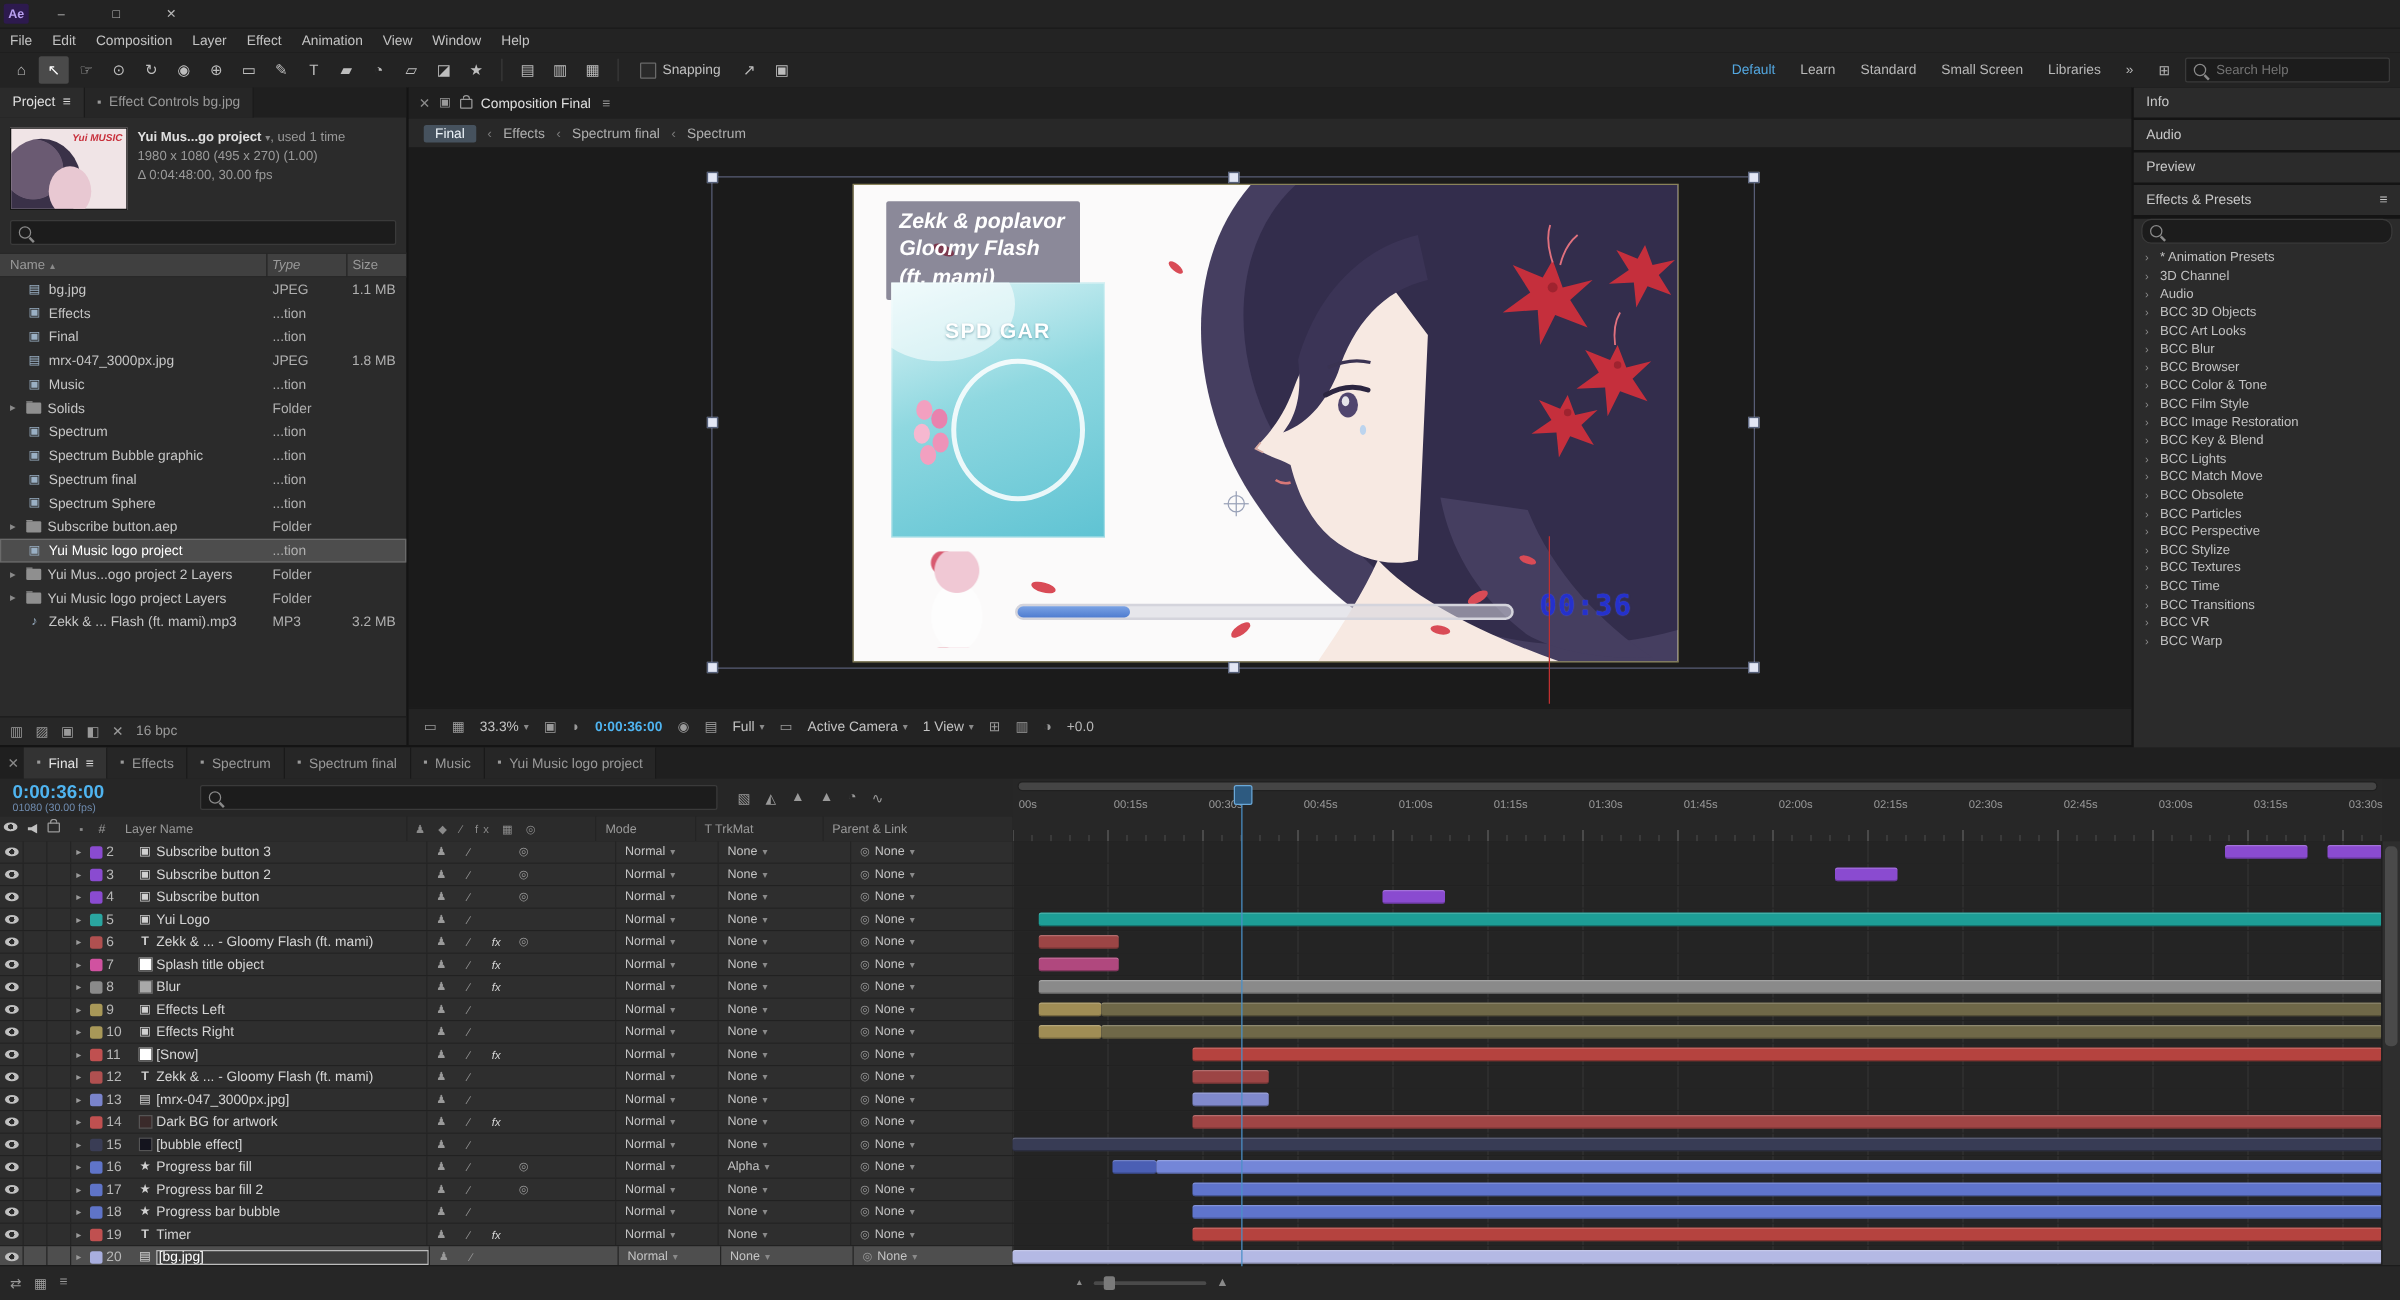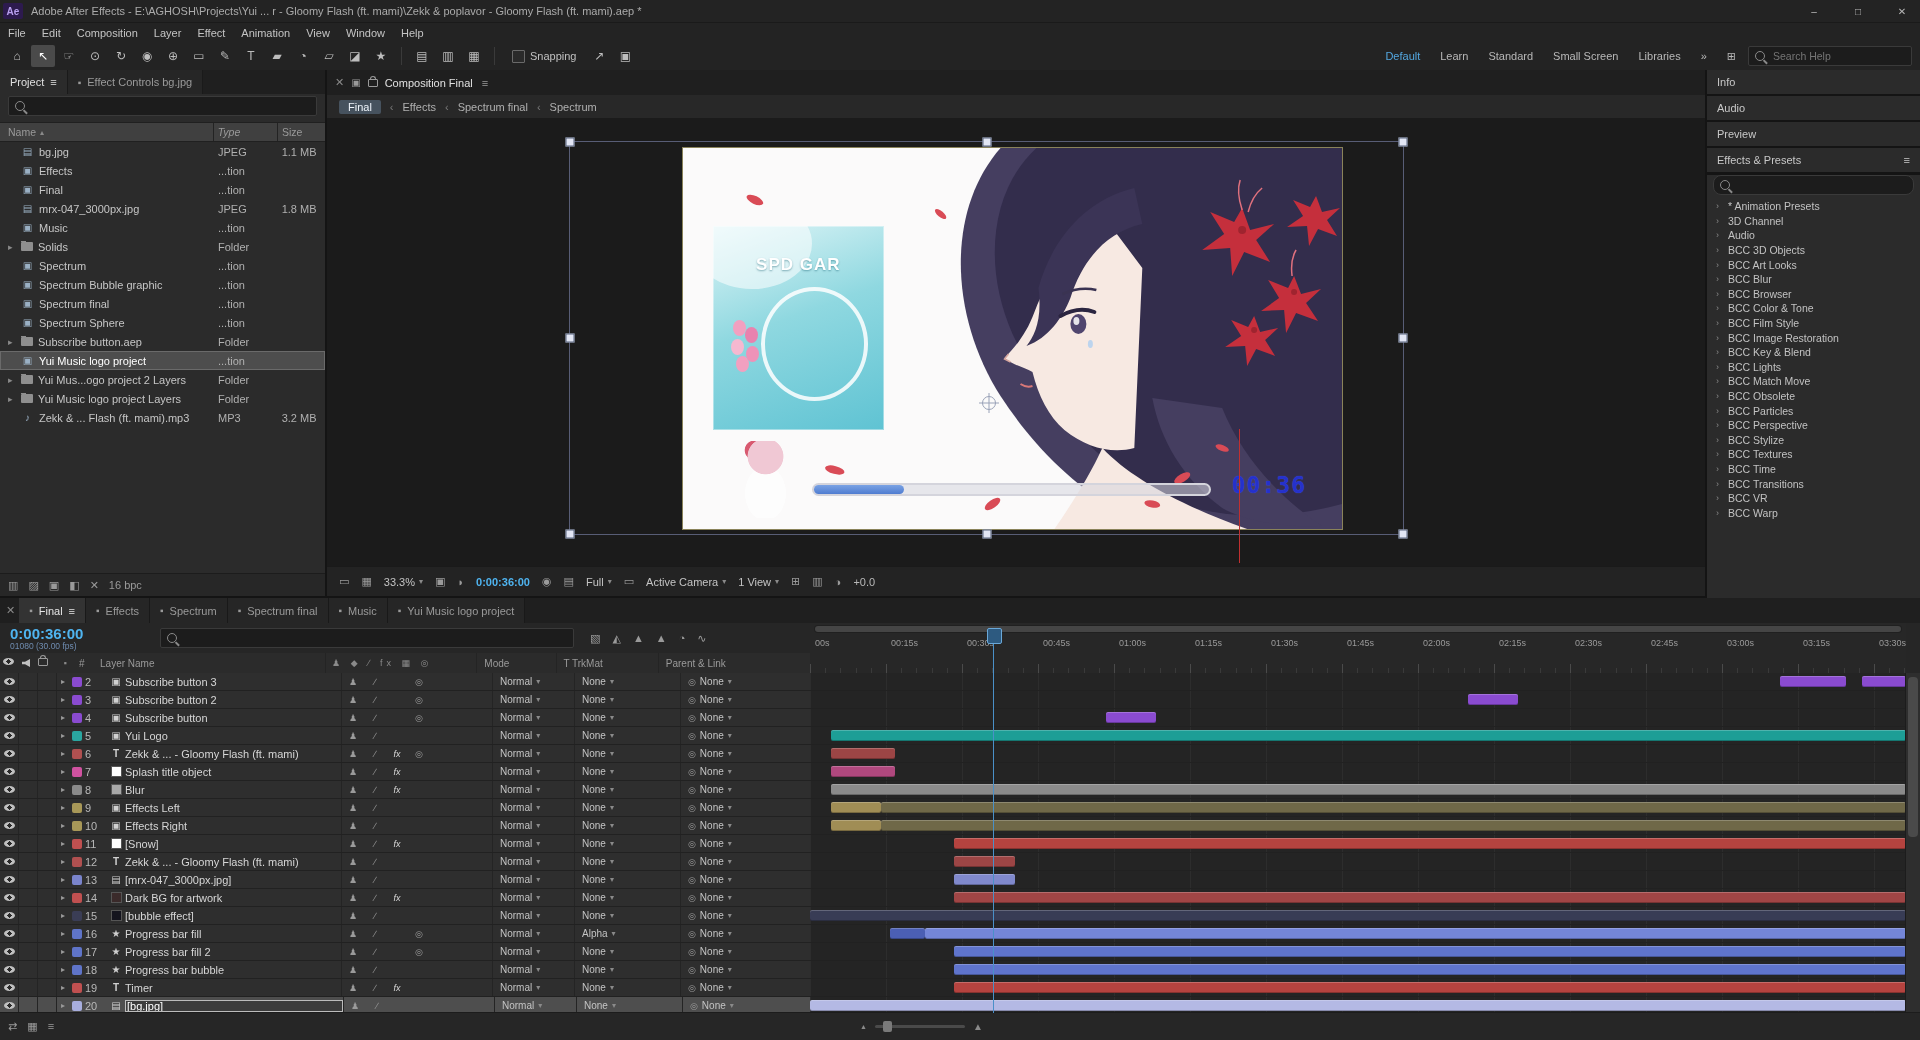--- a/index.html
+++ b/index.html
@@ -166,21 +166,20 @@
   .hd-sw{letter-spacing:4px;color:#8a8a8a;font-size:9px;}
   .hgl{color:#8a8a8a;font-size:9px;}
 </style>
 </head>
 <body>
 
 <div id="app">
 
   <div class="titlebar">
     <span class="ae-badge">Ae</span>
-    <span class="tb-title">Adobe After Effects - E:\AGHOSH\Projects\Yui ... r - Gloomy Flash (ft. mami)\Zekk &amp; poplavor - Gloomy Flash (ft. mami).aep *</span>
     <span class="win-btn">–</span>
     <span class="win-btn">□</span>
     <span class="win-btn">✕</span>
   </div>
 
   <div class="menubar">
       <span class="menu-item">File</span>
       <span class="menu-item">Edit</span>
       <span class="menu-item">Composition</span>
       <span class="menu-item">Layer</span>
@@ -237,20 +236,32 @@
       <span class="i-mag"></span>
       <input placeholder="Search Help" style="">
     </span>
   </div>
 
   <div class="panel project-panel">
     <div class="ptabs">
         <span class="ptab active">Project <span>≡</span></span>
         <span class="ptab"><span class="i-comp">▪</span>Effect Controls bg.jpg</span>
       </div>
+    <div class="preview">
+      <div class="thumb">
+        <span class="thumb-blob"></span>
+        <span class="thumb-blob2"></span>
+        <span class="thumb-txt">Yui MUSIC</span>
+      </div>
+      <div class="pv-lines">
+        <span class="pv-l1"><b>Yui Mus...go project</b> <span class="caret">▾</span><span class="muted">, used 1 time</span></span>
+        <span class="pv-l2">1980 x 1080  (495 x 270) (1.00)</span>
+        <span class="pv-l3">Δ 0:04:48:00, 30.00 fps</span>
+      </div>
+    </div>
     <div class="psearch">
       <span class="i-mag"></span>
       <input style="">
     </div>
     <div class="ptable-head">
       <span class="col-name">
           <span>Name</span>
           <span class="caret">▴</span>
         </span>
       <span class="col-sw"></span>
@@ -477,20 +488,25 @@
             <circle cx="560" cy="82" r="4"></circle>
               <circle cx="612" cy="144" r="3"></circle>
               <circle cx="572" cy="182" r="3"></circle>
           </g>
           <g fill="#d94b56">
             <ellipse cx="500" cy="330" rx="9" ry="4" transform="rotate(-30 500 330)"></ellipse>
             <ellipse cx="540" cy="300" rx="7" ry="3" transform="rotate(20 540 300)"></ellipse>
             <ellipse cx="470" cy="356" rx="8" ry="3.5" transform="rotate(10 470 356)"></ellipse>
           </g>
         </svg>
+        <div class="art-title">
+            <div>Zekk &amp; poplavor</div>
+            <div>Gloomy Flash</div>
+            <div>(ft. mami)</div>
+          </div>
         <div class="album">
           <span class="album-hl"></span>
           <span class="album-ring"></span>
           <span class="album-txt">SPD GAR</span>
           <span class="balloons"></span>
         </div>
         <div class="char-art"></div>
         <div class="progress">
           <div class="progress-fill" style="width: 23%;"></div>
         </div>

